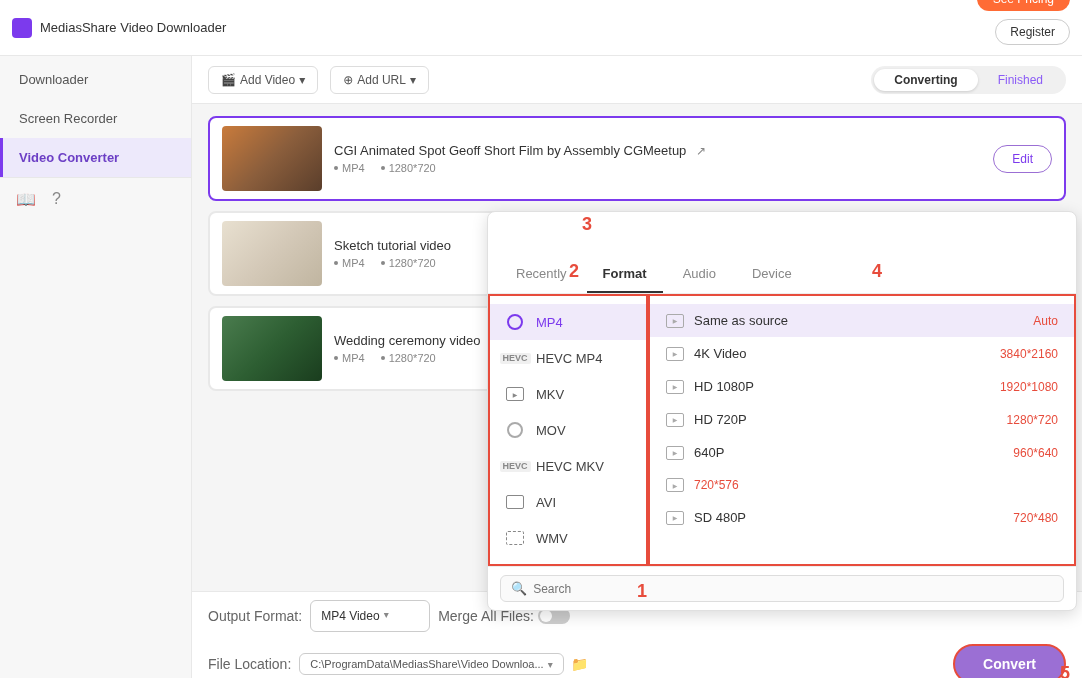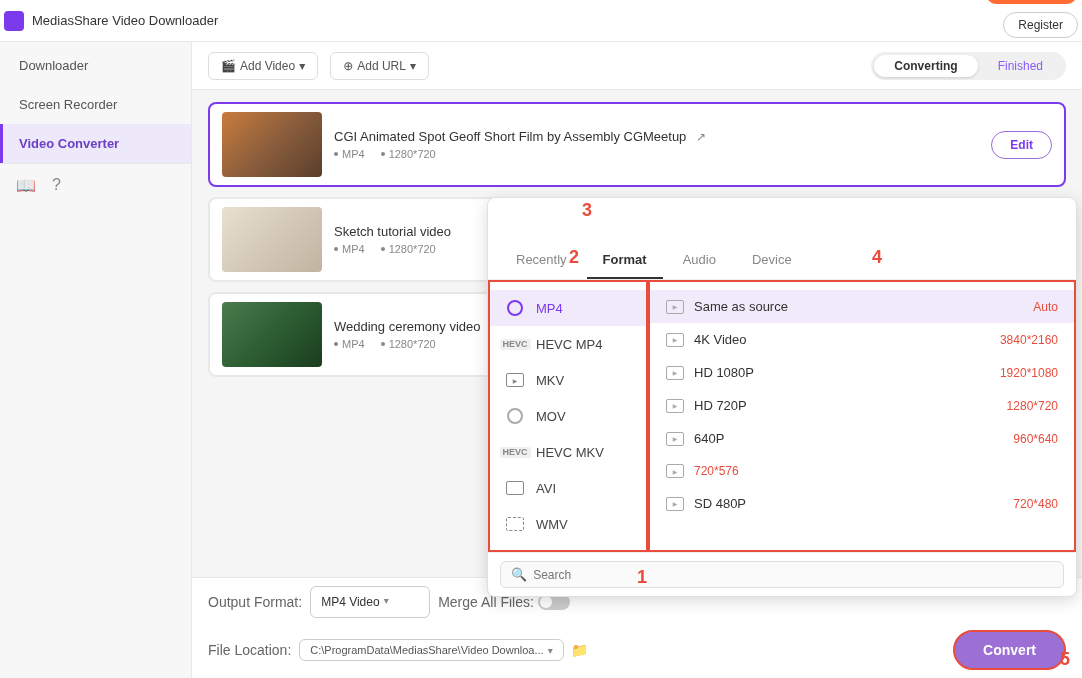--- a/index.html
+++ b/index.html
@@ -1,21 +1,21 @@
 <!DOCTYPE html>
 <html><head>
   <meta charset="utf-8">
   <style>
     * { box-sizing: border-box; margin: 0; padding: 0; }
     body { font-family: 'Segoe UI', Arial, sans-serif; background: #f0f0f0; width: 1082px; height: 678px; overflow: hidden; font-size: 13px; }
 
     
     .titlebar {
       display: flex; align-items: center; justify-content: space-between;
-      background: #fff; height: 42px; padding: 0 4px;
+      background: #fff; height: 56px; padding: 0 12px;
       border-bottom: 1px solid #e8e8e8;
     }
     .titlebar-left { display: flex; align-items: center; gap: 8px; }
     .titlebar-logo { width: 20px; height: 20px; background: #7c3aed; border-radius: 4px; }
     .titlebar-title { font-size: 13px; color: #333; font-weight: 500; }
     .titlebar-right { display: flex; align-items: flex-end; gap: 8px; flex-direction: column; }
     .btn-pricing {
       background: #ff6b35; color: #fff; border: none; border-radius: 14px;
       padding: 5px 16px; font-size: 12px; cursor: pointer; font-weight: 500;
     }
@@ -78,21 +78,21 @@
     .thumb-img-1 { width: 100%; height: 100%; background: linear-gradient(135deg, #c97b3c 0%, #8b5e3c 50%, #5a3e2b 100%); }
     .thumb-img-2 { width: 100%; height: 100%; background: linear-gradient(135deg, #e8e0d0 0%, #d4c9b8 50%, #c0b5a0 100%); }
     .thumb-img-3 { width: 100%; height: 100%; background: linear-gradient(135deg, #4a7c4e 0%, #2d5e32 50%, #1a3d1e 100%); }
     .video-info { flex: 1; }
     .video-title { font-size: 13px; color: #333; font-weight: 500; margin-bottom: 4px; }
     .video-meta { font-size: 11px; color: #888; display: flex; gap: 16px; }
     .video-meta span { display: flex; align-items: center; gap: 4px; }
     .dot { width: 4px; height: 4px; background: #888; border-radius: 50%; }
     .edit-btn {
       padding: 6px 18px; border: 1px solid #9b6fd4; border-radius: 16px;
-      background: #fff; color: #7c3aed; cursor: pointer; font-size: 12px; font-weight: bold;
+      background: #fff; color: #7c3aed; cursor: pointer; font-size: 12px;
     }
     .external-link { font-size: 12px; color: #888; margin-left: 6px; cursor: pointer; }
 
     
     .bottom-bar {
       background: #fff; border-top: 1px solid #e8e8e8;
       padding: 8px 16px; display: flex; align-items: center; gap: 12px; flex-wrap: wrap;
     }
     .bottom-row { display: flex; align-items: center; gap: 8px; }
     .label-text { font-size: 14px; color: #666; }

